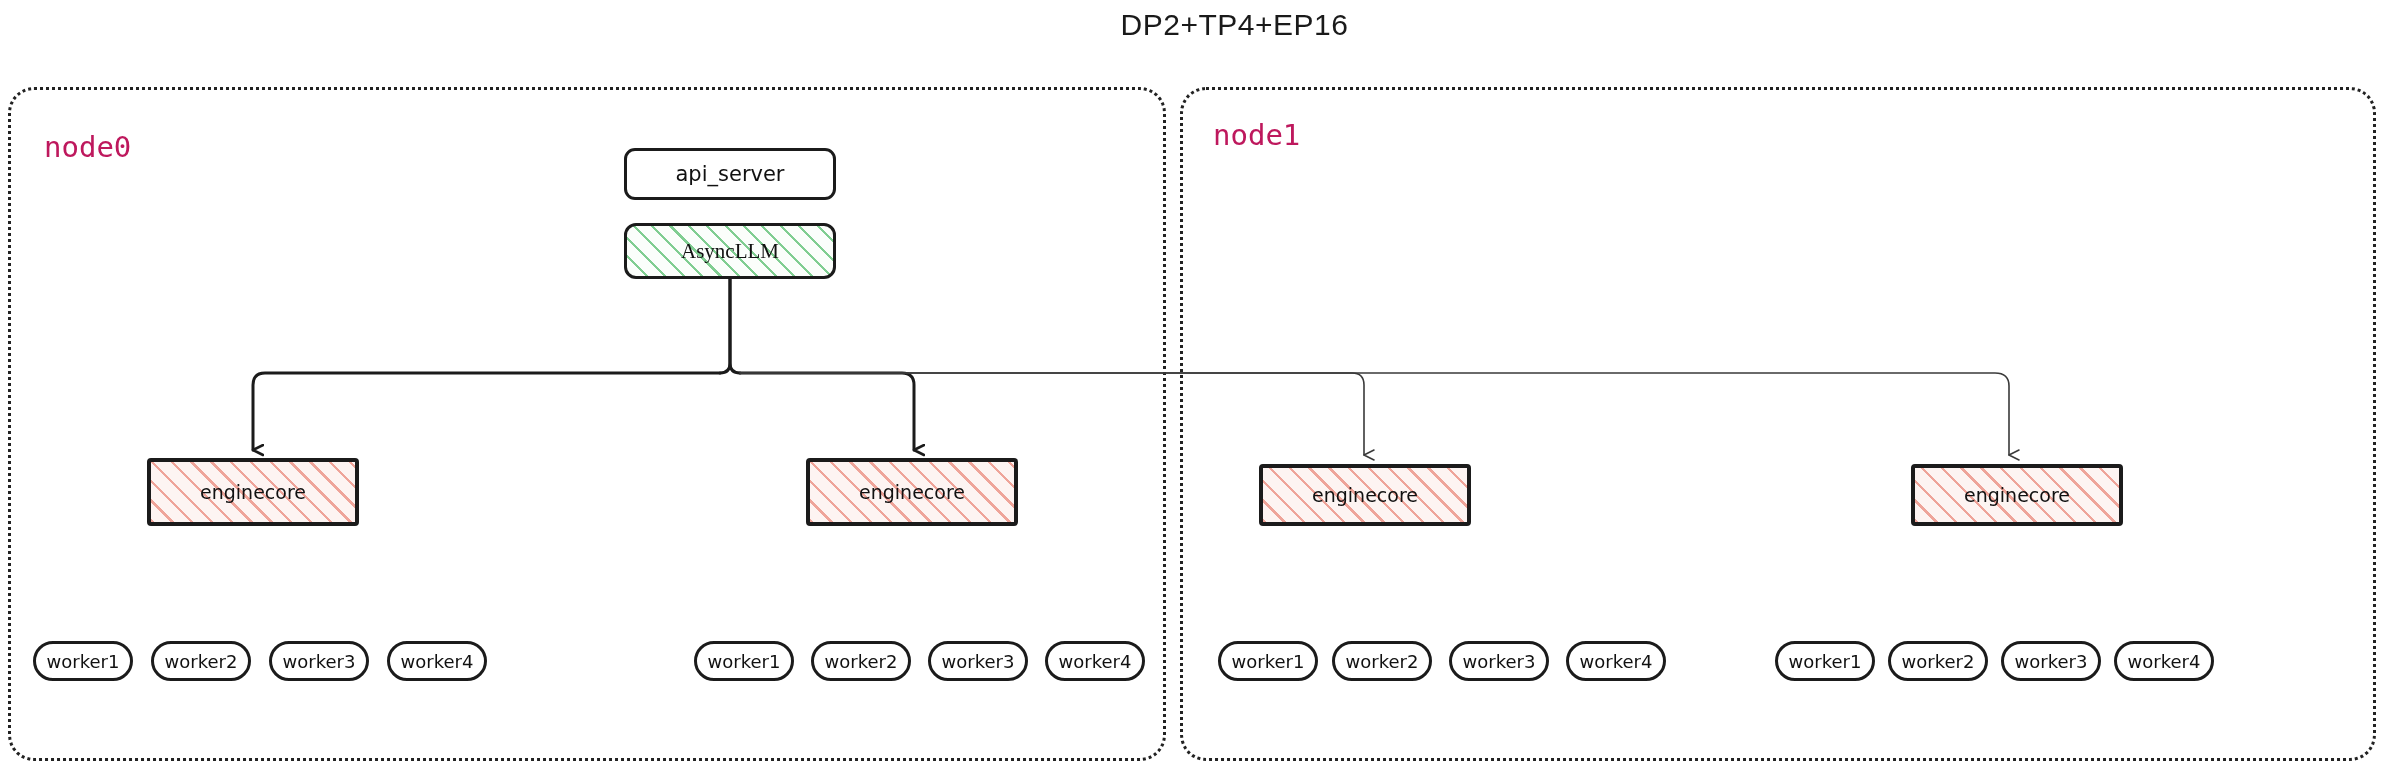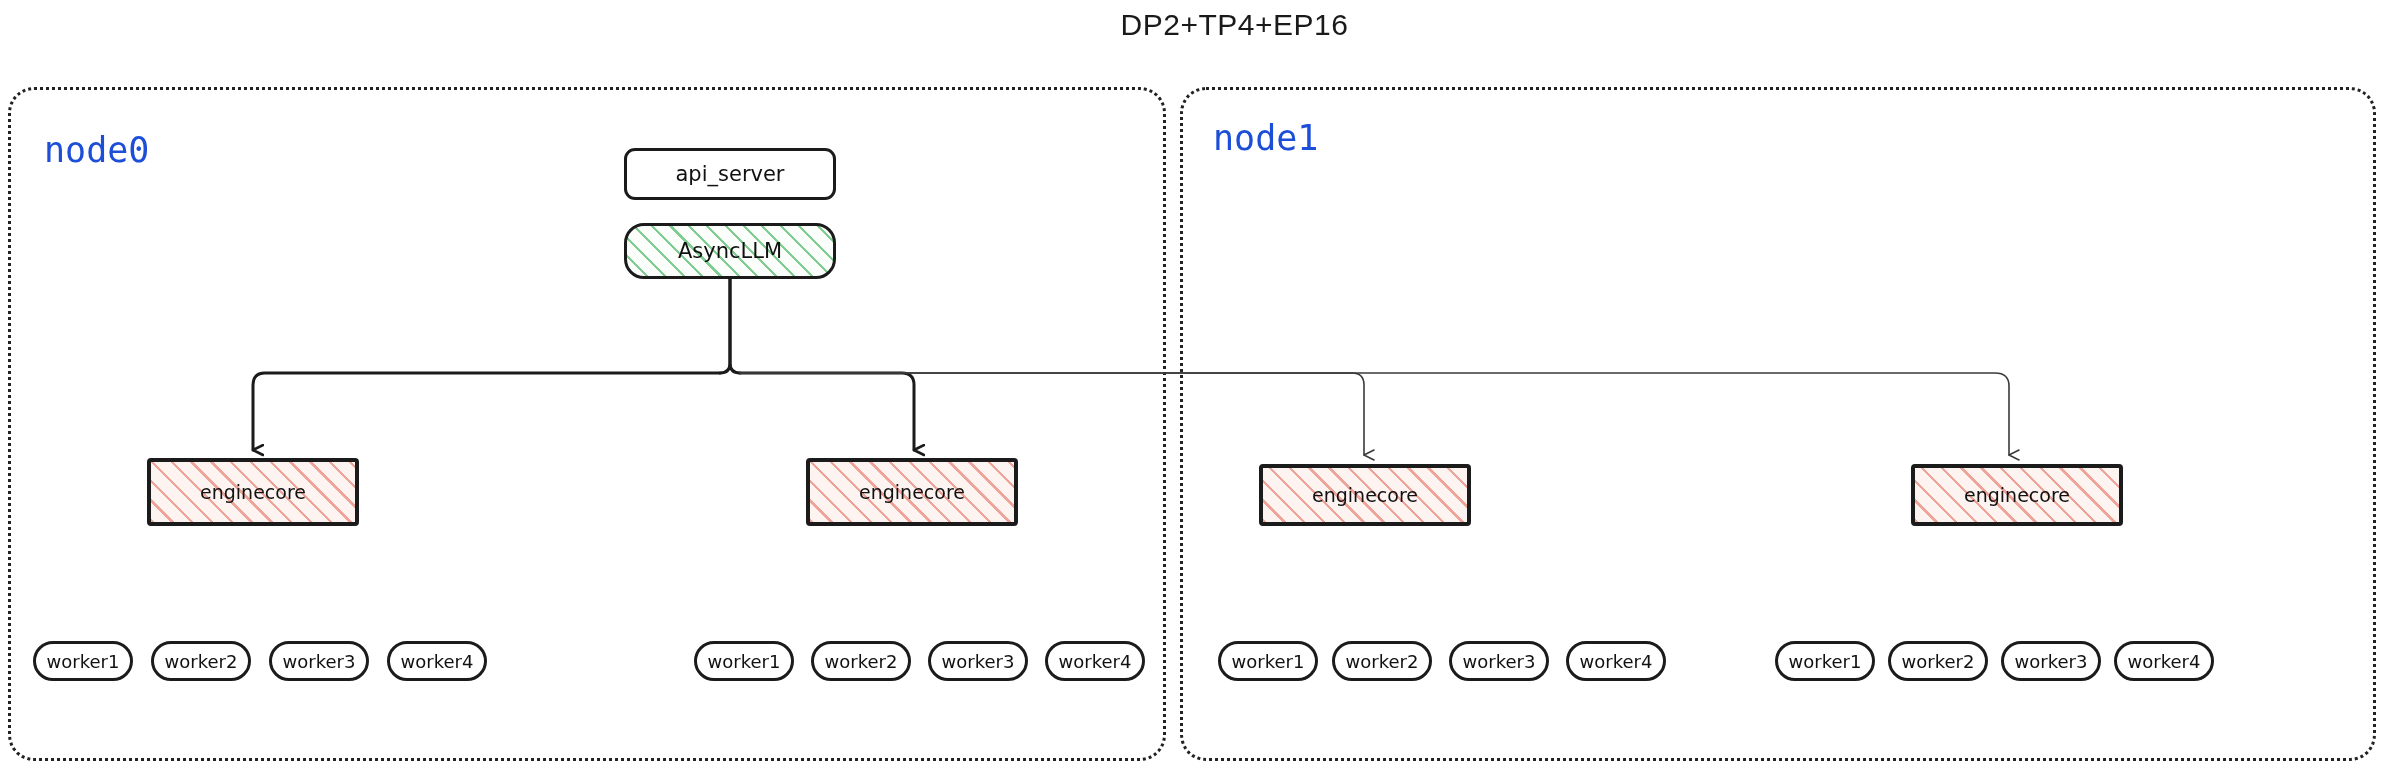--- a/index.html
+++ b/index.html
@@ -37,22 +37,22 @@
   .node-box {
     position: absolute;
     border: 3px dotted #222222;
     border-radius: 26px;
     background: transparent;
     box-sizing: border-box;
   }
   .node-label {
     position: absolute;
     font-family: "DejaVu Sans Mono", monospace;
-    font-size: 35px;
-    color: #1d4ed8;
+    font-size: 29px;
+    color: #be185d;
     white-space: pre;
     text-align: right;
   }
 
   
   .box {
     position: absolute;
     box-sizing: border-box;
     border: 3px solid #1b1b1b;
     border-radius: 12px;
@@ -64,30 +64,31 @@
     white-space: nowrap;
     overflow: hidden;
   }
 
   .box-api {
     border-radius: 11px;
     font-size: 21px;
   }
 
   .box-async {
-    border-radius: 20px;
+    border-radius: 12px;
     font-size: 21px;
     background-color: #fbfefb;
     background-image: repeating-linear-gradient(
         45deg,
         rgba(122, 203, 140, 0.95) 0px,
         rgba(122, 203, 140, 0.95) 2.2px,
         rgba(255, 255, 255, 0) 2.2px,
         rgba(255, 255, 255, 0) 13px
       );
+    font-family: Liberation Serif, serif;
   }
 
   .box-enginecore {
     border-radius: 4px;
     border-width: 4px;
     font-size: 19px;
     background-color: #fdf4f2;
     background-image: repeating-linear-gradient(
         45deg,
         rgba(236, 150, 138, 0.85) 0px,

